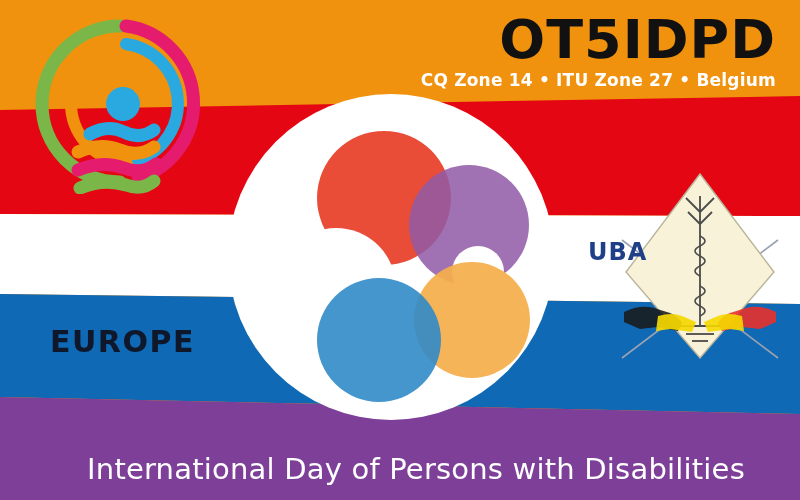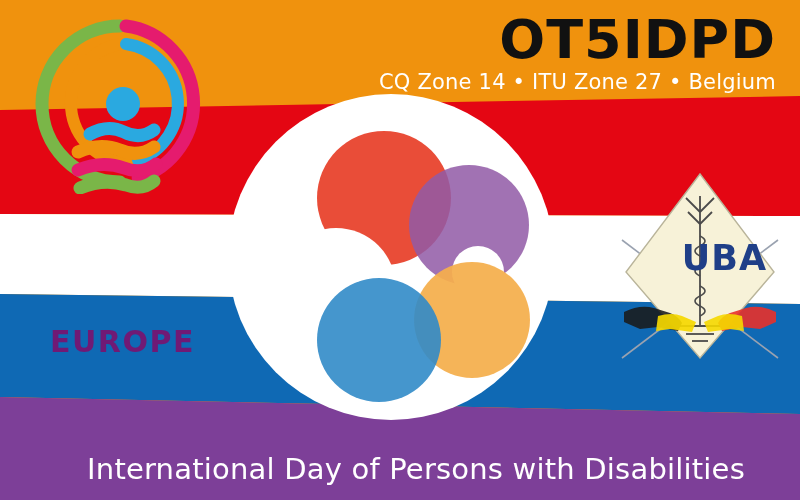--- a/index.html
+++ b/index.html
@@ -35,37 +35,37 @@
   #callsign {
     font-size: 54px;
     font-weight: bold;
     color: #111111;
     letter-spacing: 1px;
     line-height: 0.95;
     font-family: "DejaVu Sans", sans-serif;
     white-space: nowrap;
   }
   #zone-line {
-    font-size: 21px;
-    font-weight: normal;
+    font-size: 17px;
+    font-weight: bold;
     color: #ffffff;
     margin-top: 5px;
     letter-spacing: 0.2px;
     white-space: nowrap;
     font-family: "DejaVu Sans", sans-serif;
   }
 
   
   #europe-label {
     position: absolute;
     left: 50px;
     top: 324px;
     font-size: 30px;
     font-weight: bold;
-    color: #701a75;
+    color: #0f172a;
     letter-spacing: 1.5px;
     z-index: 40;
     font-family: "DejaVu Sans", sans-serif;
   }
 
   
   #caption {
     position: absolute;
     left: 0;
     right: 0;
@@ -83,25 +83,25 @@
   #uba-logo {
     position: absolute;
     left: 602px;
     top: 168px;
     width: 196px;
     height: 196px;
     z-index: 35;
   }
   #uba-text {
     position: absolute;
-    left: 571px;
+    left: 588px;
     top: 238px;
     width: 196px;
-    text-align: right;
-    font-size: 35px;
+    text-align: left;
+    font-size: 24px;
     font-weight: bold;
     color: #1f3f88;
     letter-spacing: 1px;
     z-index: 36;
     font-family: "DejaVu Sans", sans-serif;
   }
 
   
   #idpd-mark {
     position: absolute;

